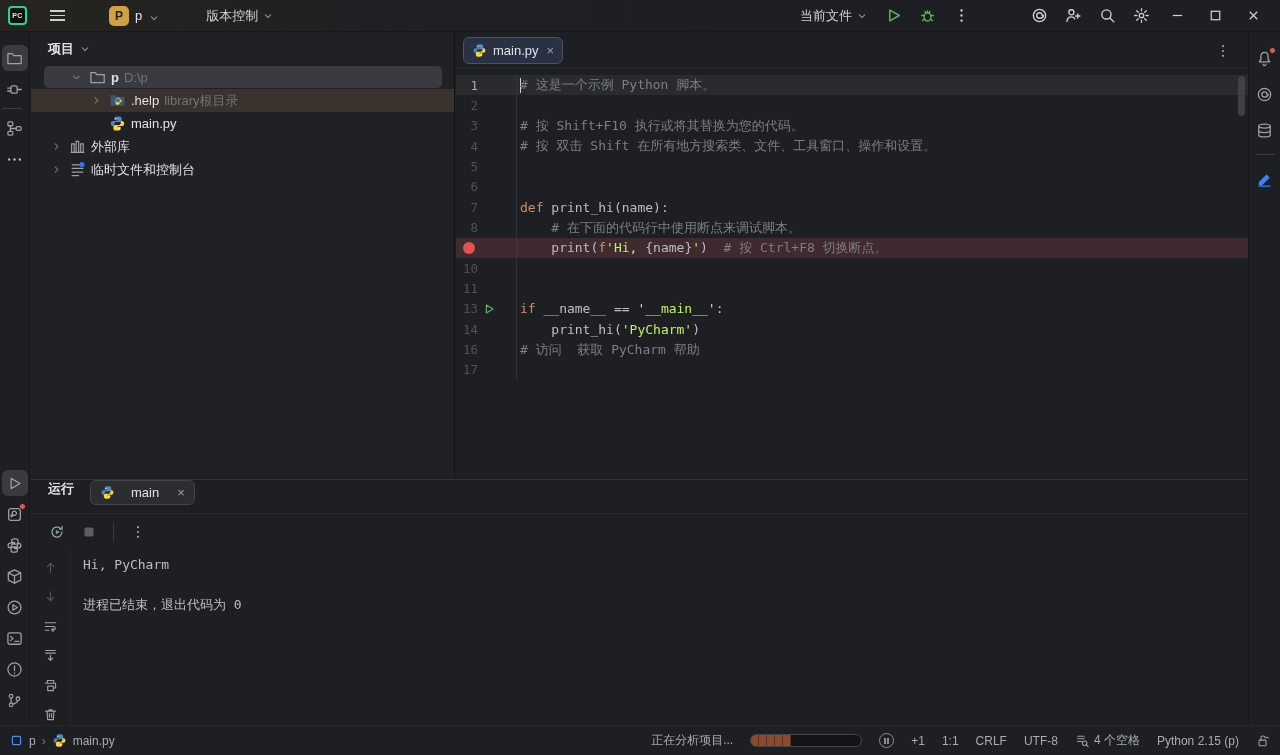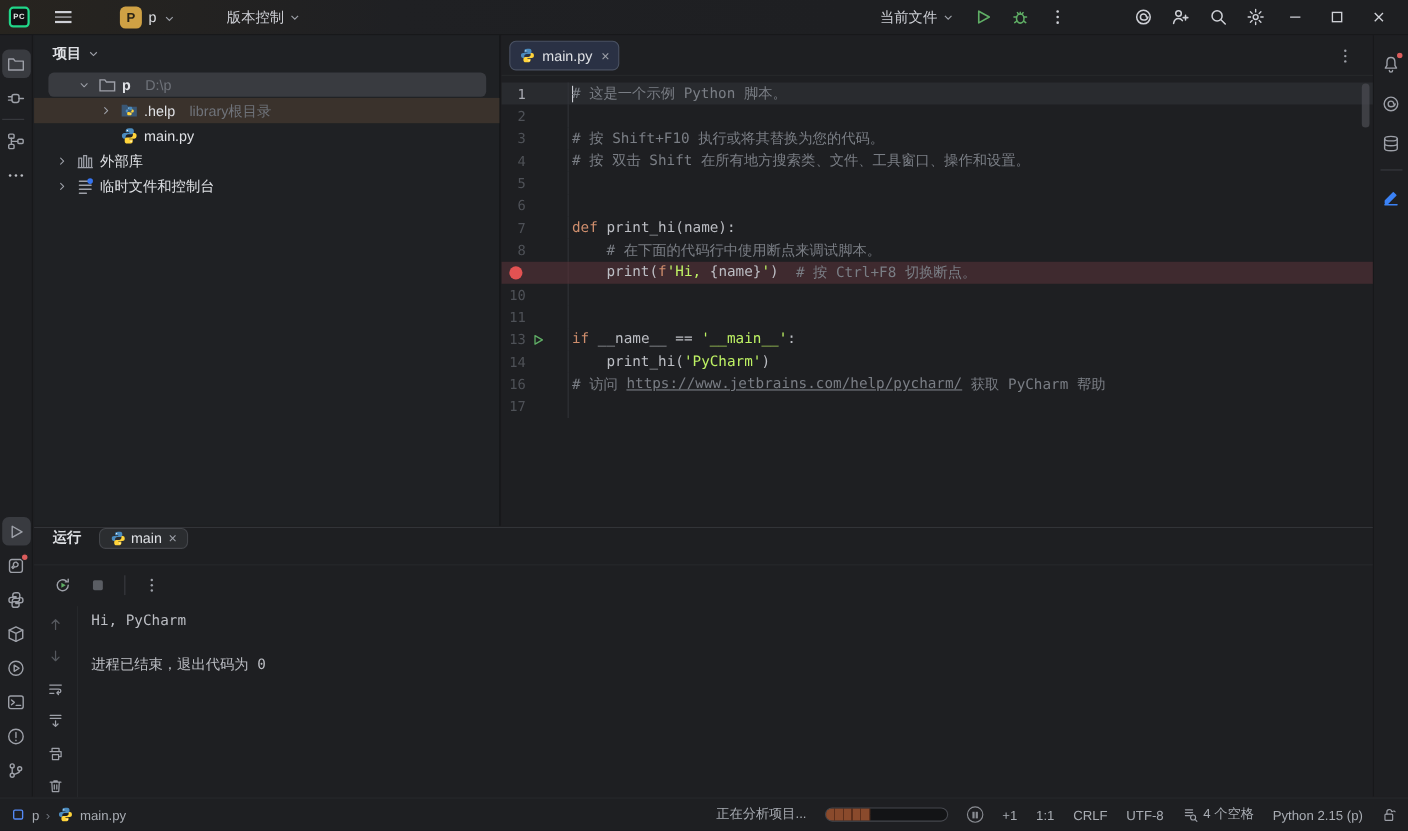--- a/index.html
+++ b/index.html
@@ -67,21 +67,21 @@
     background:#393b40; border-radius:5px; }
   .tree-row.hovered { background:#3a322c; }
   .tree-row .inner { position:relative; }
   .tree-chev { width:16px; display:flex; justify-content:center; }
   .tree-chev svg { width:11px; height:11px; stroke:#9da0a8; fill:none; stroke-width:1.4;
     stroke-linecap:round; stroke-linejoin:round; }
   .tree-ico { width:17px; height:17px; position:relative; }
   .tree-ico svg { width:17px; height:17px; }
   .tree-name { color:#dfe1e5; }
   .tree-name.bold { font-weight:bold; }
-  .tree-hint { color:#6f737a; margin-left:8px; }
+  .tree-hint { color:#6f737a; margin-left:0; }
 
   
   #editor { position:absolute; left:456px; top:32px; width:792px; height:446px;
     background:#1e1f22; }
   #tabbar { height:37px; display:flex; align-items:center; border-bottom:1px solid #26282b;
     padding-left:7px; position:relative; }
   .ed-tab { display:flex; align-items:center; gap:6px; height:27px; padding:0 8px;
     background:#2a3144; border:1px solid #4a5263; border-radius:6px; font-size:13px;
     color:#dfe1e5; }
   .ed-tab svg { width:15px; height:15px; }
@@ -112,21 +112,21 @@
   .caret { display:inline-block; width:1px; height:15px; background:#ced0d6; margin-right:-1px; }
   #ed-scrollbar { position:absolute; right:3px; top:44px; width:7px; height:40px;
     background:#4b4d52; border-radius:4px; opacity:.7; }
 
   
   #run-panel { position:absolute; left:31px; top:479px; width:1217px; height:246px;
     background:#1e1f22; border-top:1px solid #323438; }
   #run-header { height:34px; display:flex; border-bottom:1px solid #26282b;
     padding-left:17px; gap:16px; }
   #run-title { font-size:13px; font-weight:bold; color:#dfe1e5; }
-  .run-tab { display:flex; align-items:center; gap:4px; height:19px; padding:0 9px;
+  .run-tab { display:flex; align-items:center; gap:16px; height:25px; padding:0 9px;
     background:#2b2d30; border:1px solid #43454a; border-radius:6px; font-size:13px;
     color:#dfe1e5; }
   .run-tab svg { width:14px; height:14px; }
   #run-toolbar { height:36px; display:flex; align-items:center; padding-left:14px; gap:8px; }
   .rt-btn { width:24px; height:24px; display:flex; align-items:center; justify-content:center;
     border-radius:5px; }
   .rt-btn svg { width:16px; height:16px; }
   .rt-div { width:1px; height:18px; background:#393b40; margin:0 4px; }
   #console-wrap { position:absolute; left:0; top:71px; right:0; bottom:0; display:flex; }
   #console-gutter { width:40px; flex:none; border-right:1px solid #26282b;
@@ -558,21 +558,21 @@
         <div class="code-row">
           <div class="gutter">
             <span class="lnum">14</span>
           </div>
           <div class="code-text"><span class="tok-txt">    print_hi(</span><span class="tok-str">'PyCharm'</span><span class="tok-txt">)</span></div>
         </div>
         <div class="code-row">
           <div class="gutter">
             <span class="lnum">16</span>
           </div>
-          <div class="code-text"><span class="tok-cmt"># 访问 </span><span class="tok-link">https://www.jetbrains.com/help/pycharm/</span><span class="tok-cmt"> 获取 PyCharm 帮助</span></div>
+          <div class="code-text"><span class="tok-cmt"># 访问 </span><span class="tok-cmt"> 获取 PyCharm 帮助</span></div>
         </div>
         <div class="code-row">
           <div class="gutter">
             <span class="lnum">17</span>
           </div>
           <div class="code-text"></div>
         </div>
       </div>
     <div id="ed-scrollbar"></div>
   </div>

